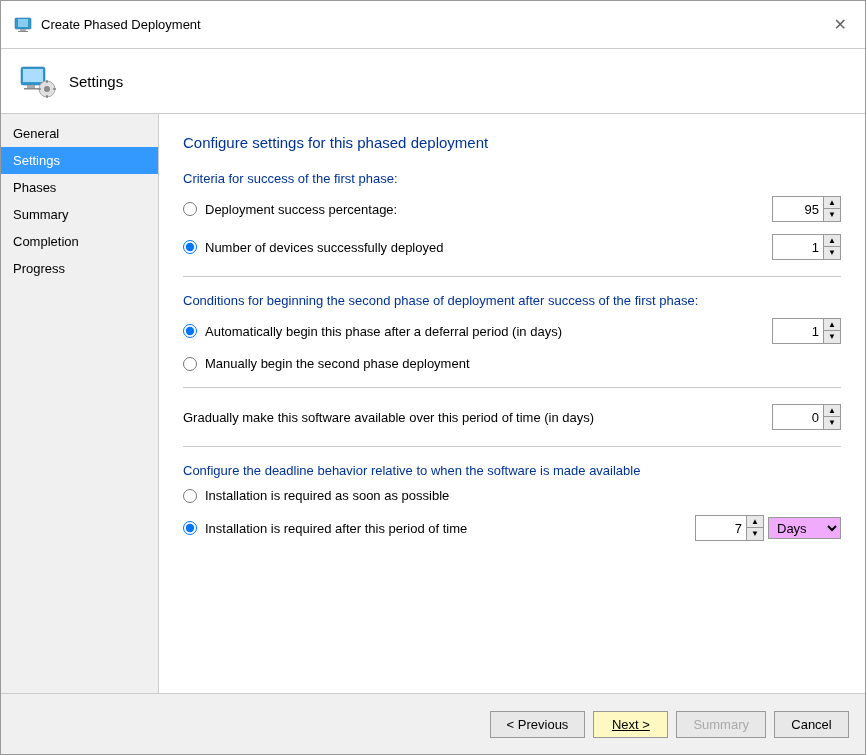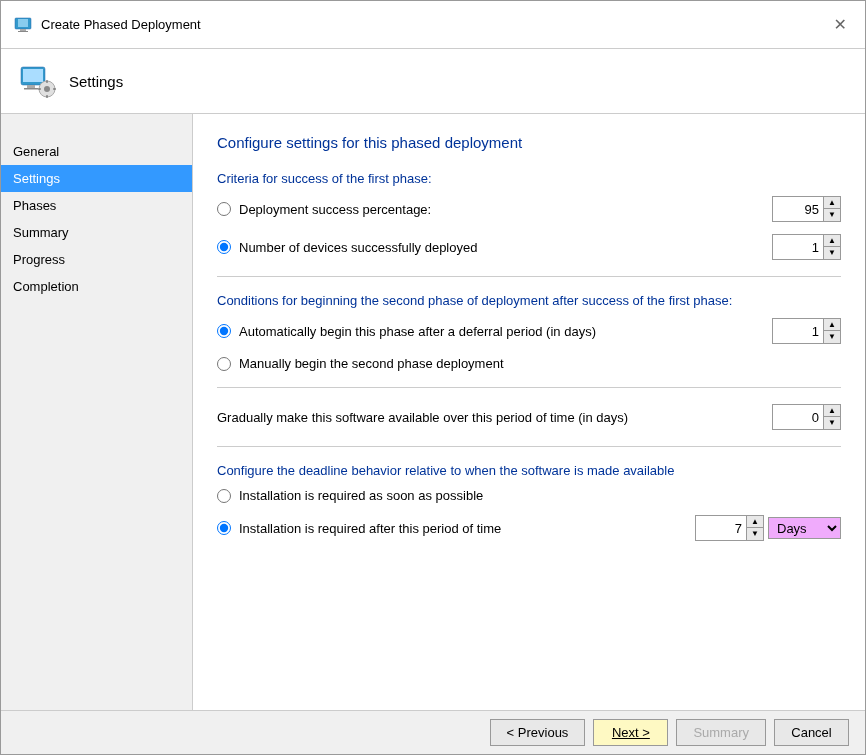--- a/index.html
+++ b/index.html
@@ -60,24 +60,24 @@
       font-size: 15px;
       font-weight: normal;
       color: #000;
     }
     .content-area {
       display: flex;
       flex: 1;
       overflow: hidden;
     }
     .sidebar {
-      width: 192px;
+      width: 158px;
       background: #f0f0f0;
       border-right: 1px solid #ccc;
-      padding-top: 24px;
+      padding-top: 6px;
     }
     .sidebar-item {
       padding: 6px 12px;
       cursor: pointer;
       color: #000;
       font-size: 13px;
     }
     .sidebar-item.active {
       background: #3399ff;
       color: white;
@@ -187,21 +187,21 @@
       cursor: pointer;
     }
     .footer {
       background: #f0f0f0;
       border-top: 1px solid #ccc;
       padding: 10px 16px;
       display: flex;
       justify-content: flex-end;
       align-items: center;
       gap: 8px;
-      height: 44px;
+      height: 61px;
     }
     .btn {
       padding: 5px 16px;
       font-size: 13px;
       cursor: pointer;
       border: 1px solid #999;
       background: #e8e8e8;
       min-width: 75px;
       text-align: center;
     }
@@ -249,22 +249,22 @@
     <span class="header-title">Settings</span>
   </div>
 
   <div class="content-area">
 
     <div class="sidebar">
       <div class="sidebar-item">General</div>
       <div class="sidebar-item active">Settings</div>
       <div class="sidebar-item">Phases</div>
       <div class="sidebar-item">Summary</div>
+      <div class="sidebar-item">Completion</div>
       <div class="sidebar-item">Progress</div>
-      <div class="sidebar-item">Completion</div>
     </div>
 
     <div class="main-content">
       <div class="page-title">Configure settings for this phased deployment</div>
 
       <div class="section-label">Criteria for success of the first phase:</div>
 
       <div class="radio-group">
 
         <div class="radio-row">

